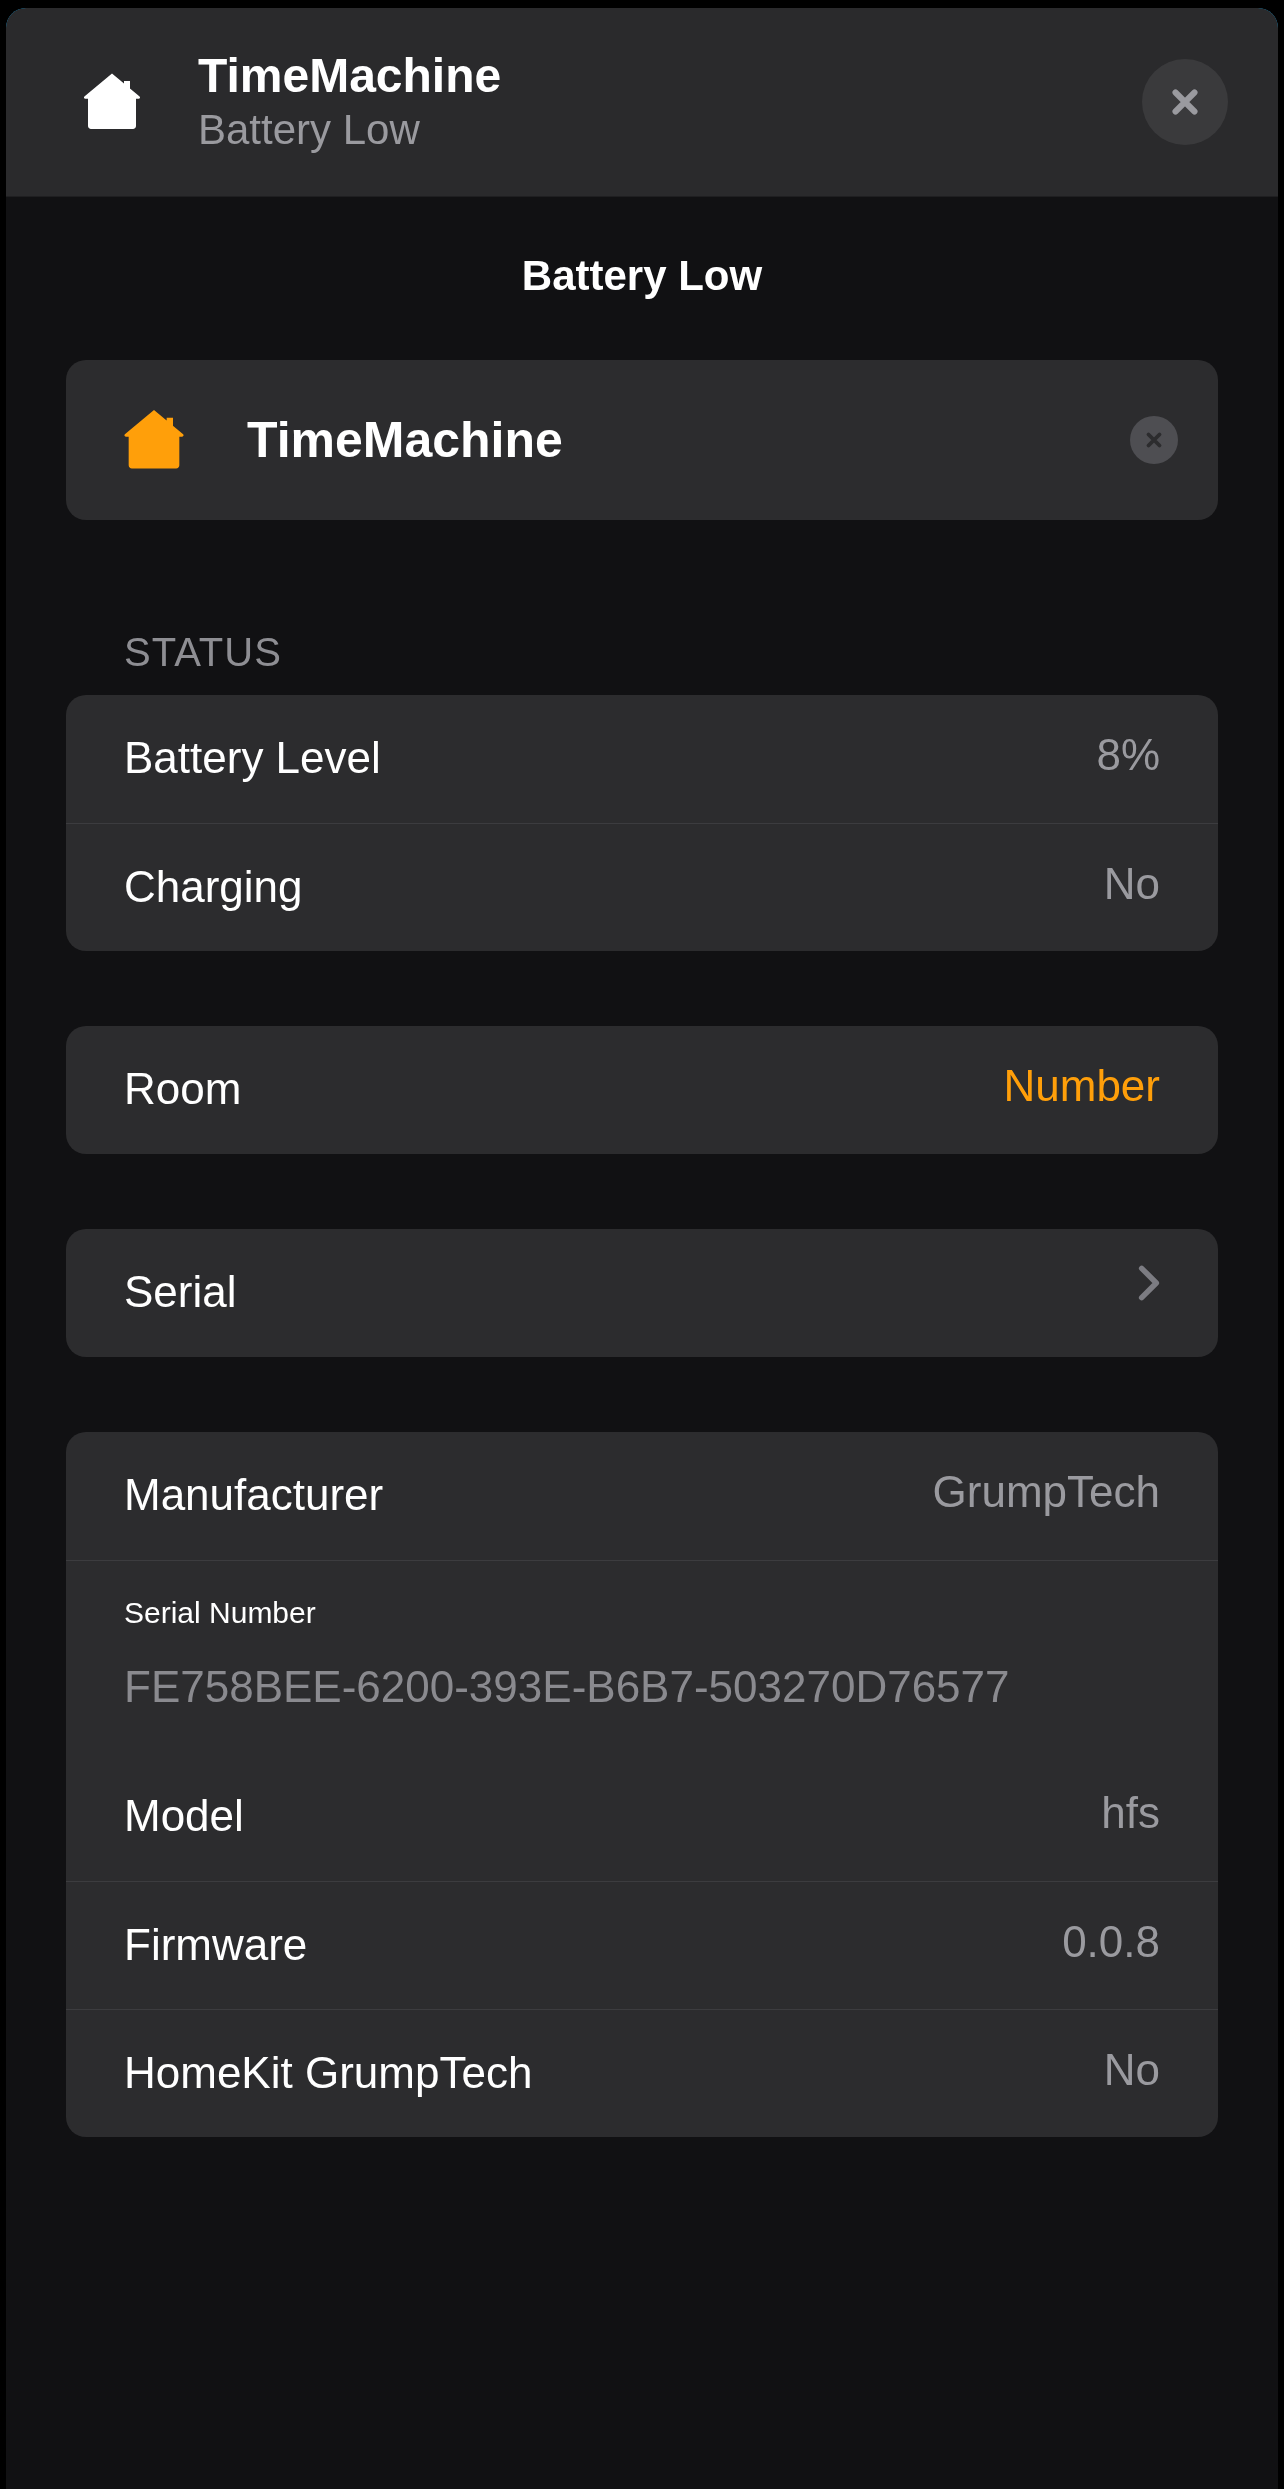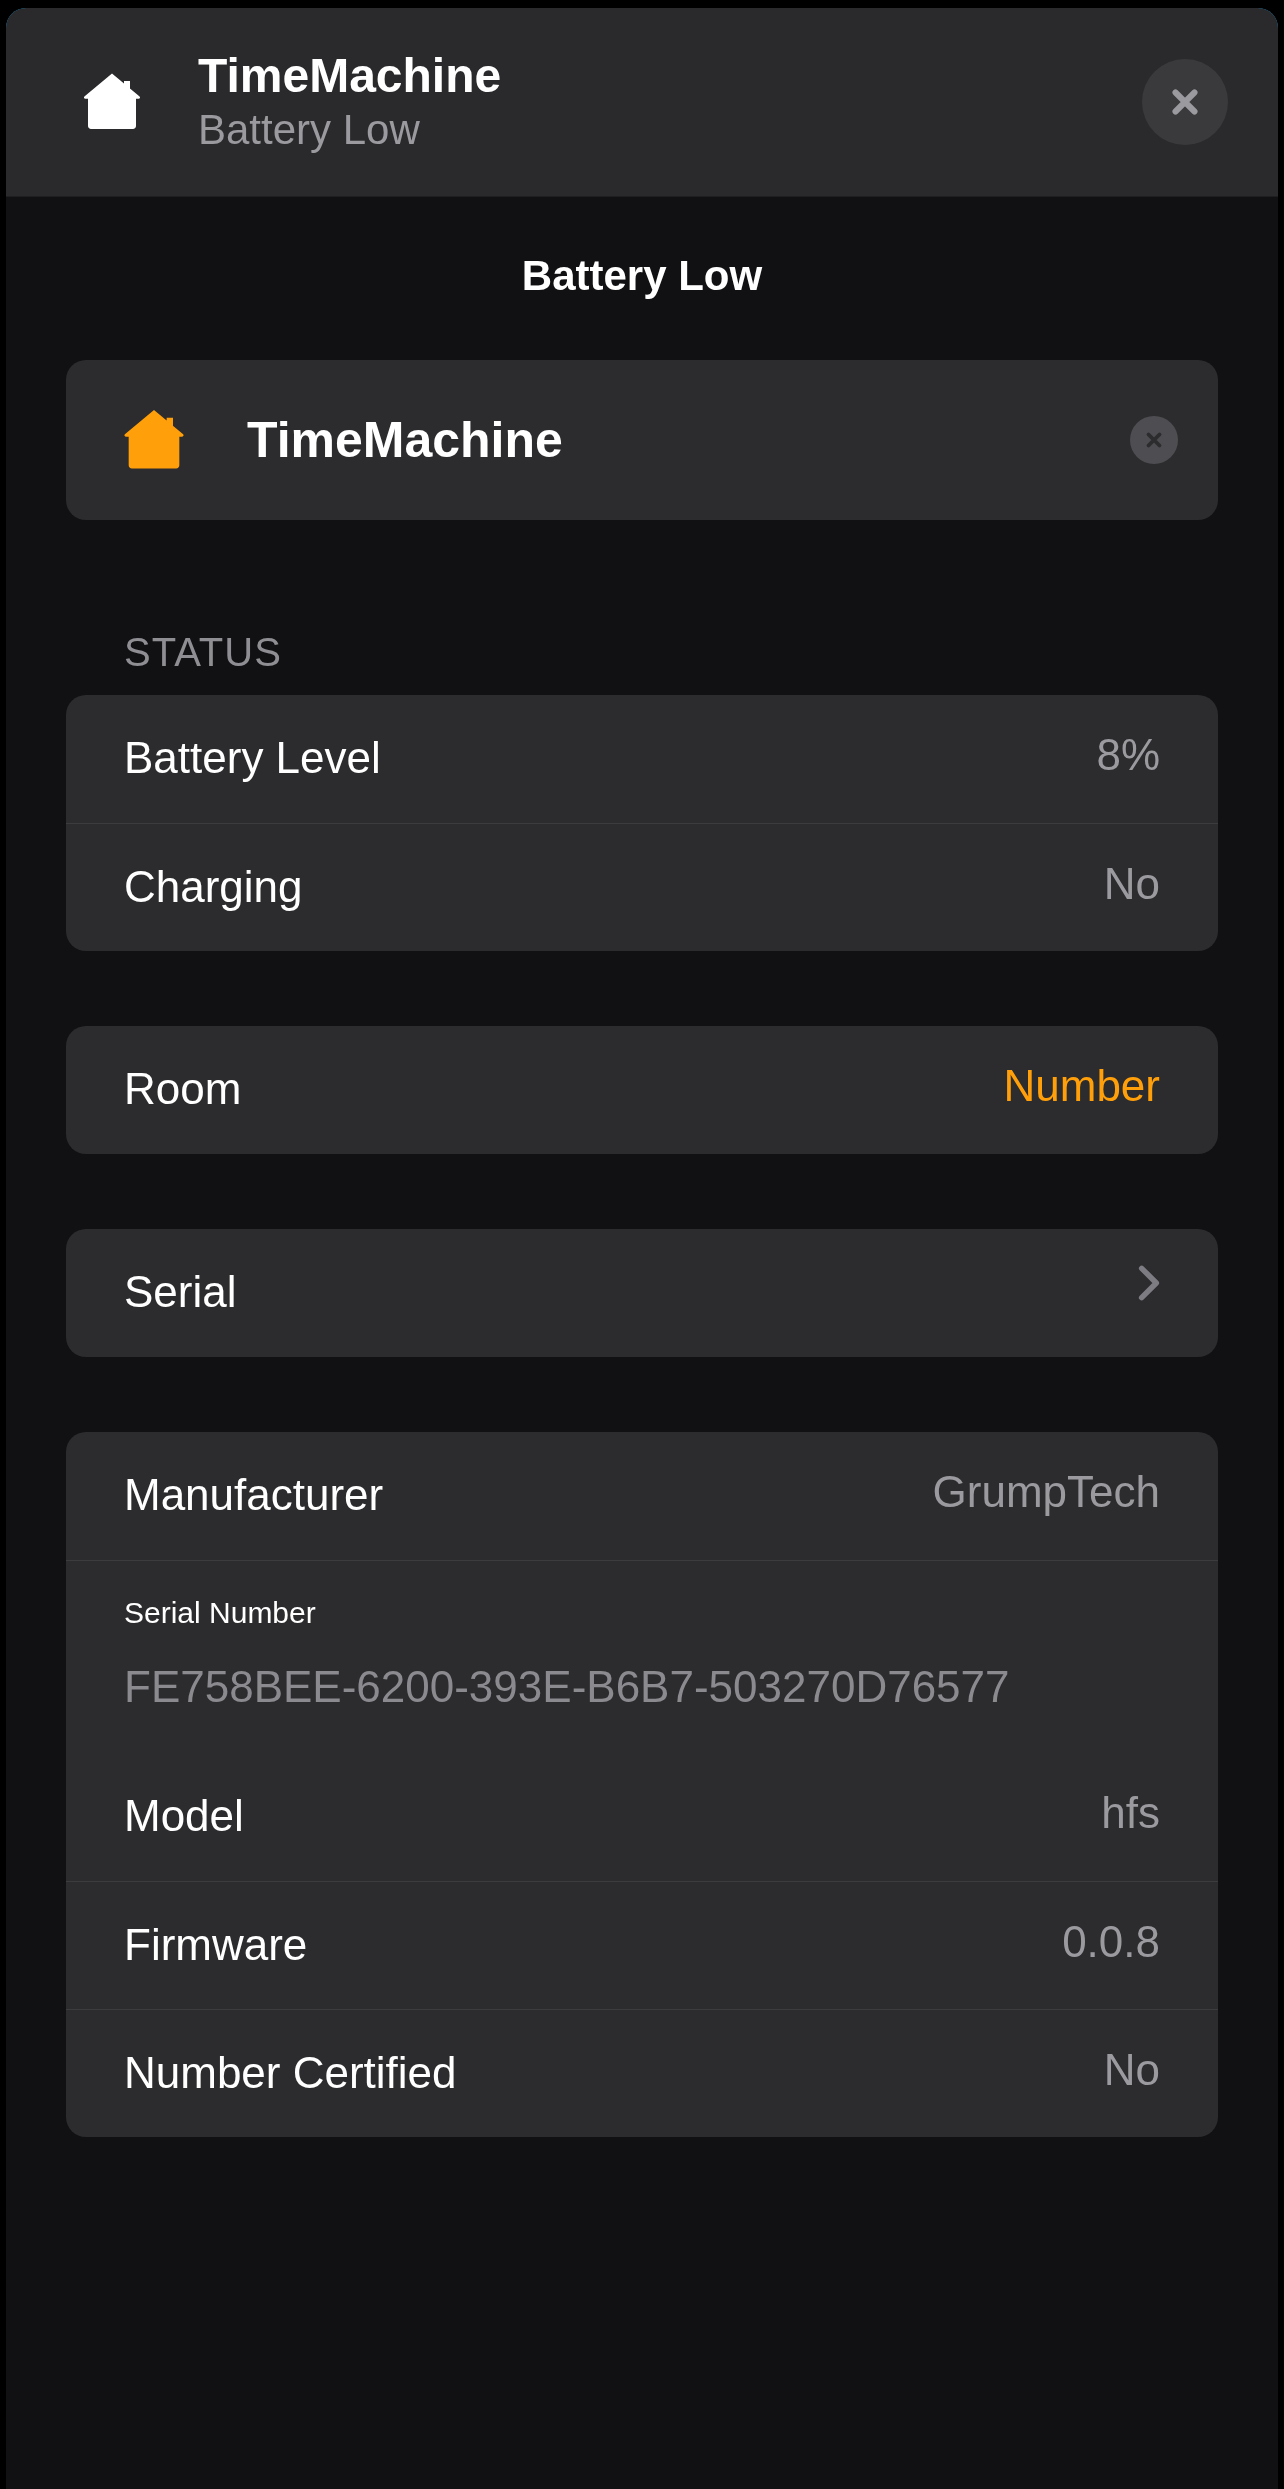--- a/index.html
+++ b/index.html
@@ -256,20 +256,20 @@
         </div>
         <div class="row">
           <div class="row-label">Model</div>
           <div class="row-value">hfs</div>
         </div>
         <div class="row">
           <div class="row-label">Firmware</div>
           <div class="row-value">0.0.8</div>
         </div>
         <div class="row">
-          <div class="row-label">Number Certified</div>
+          <div class="row-label">HomeKit GrumpTech</div>
           <div class="row-value">No</div>
         </div>
       </div>
 
     </div>
   </div>
 </div>
 
 </body></html>

